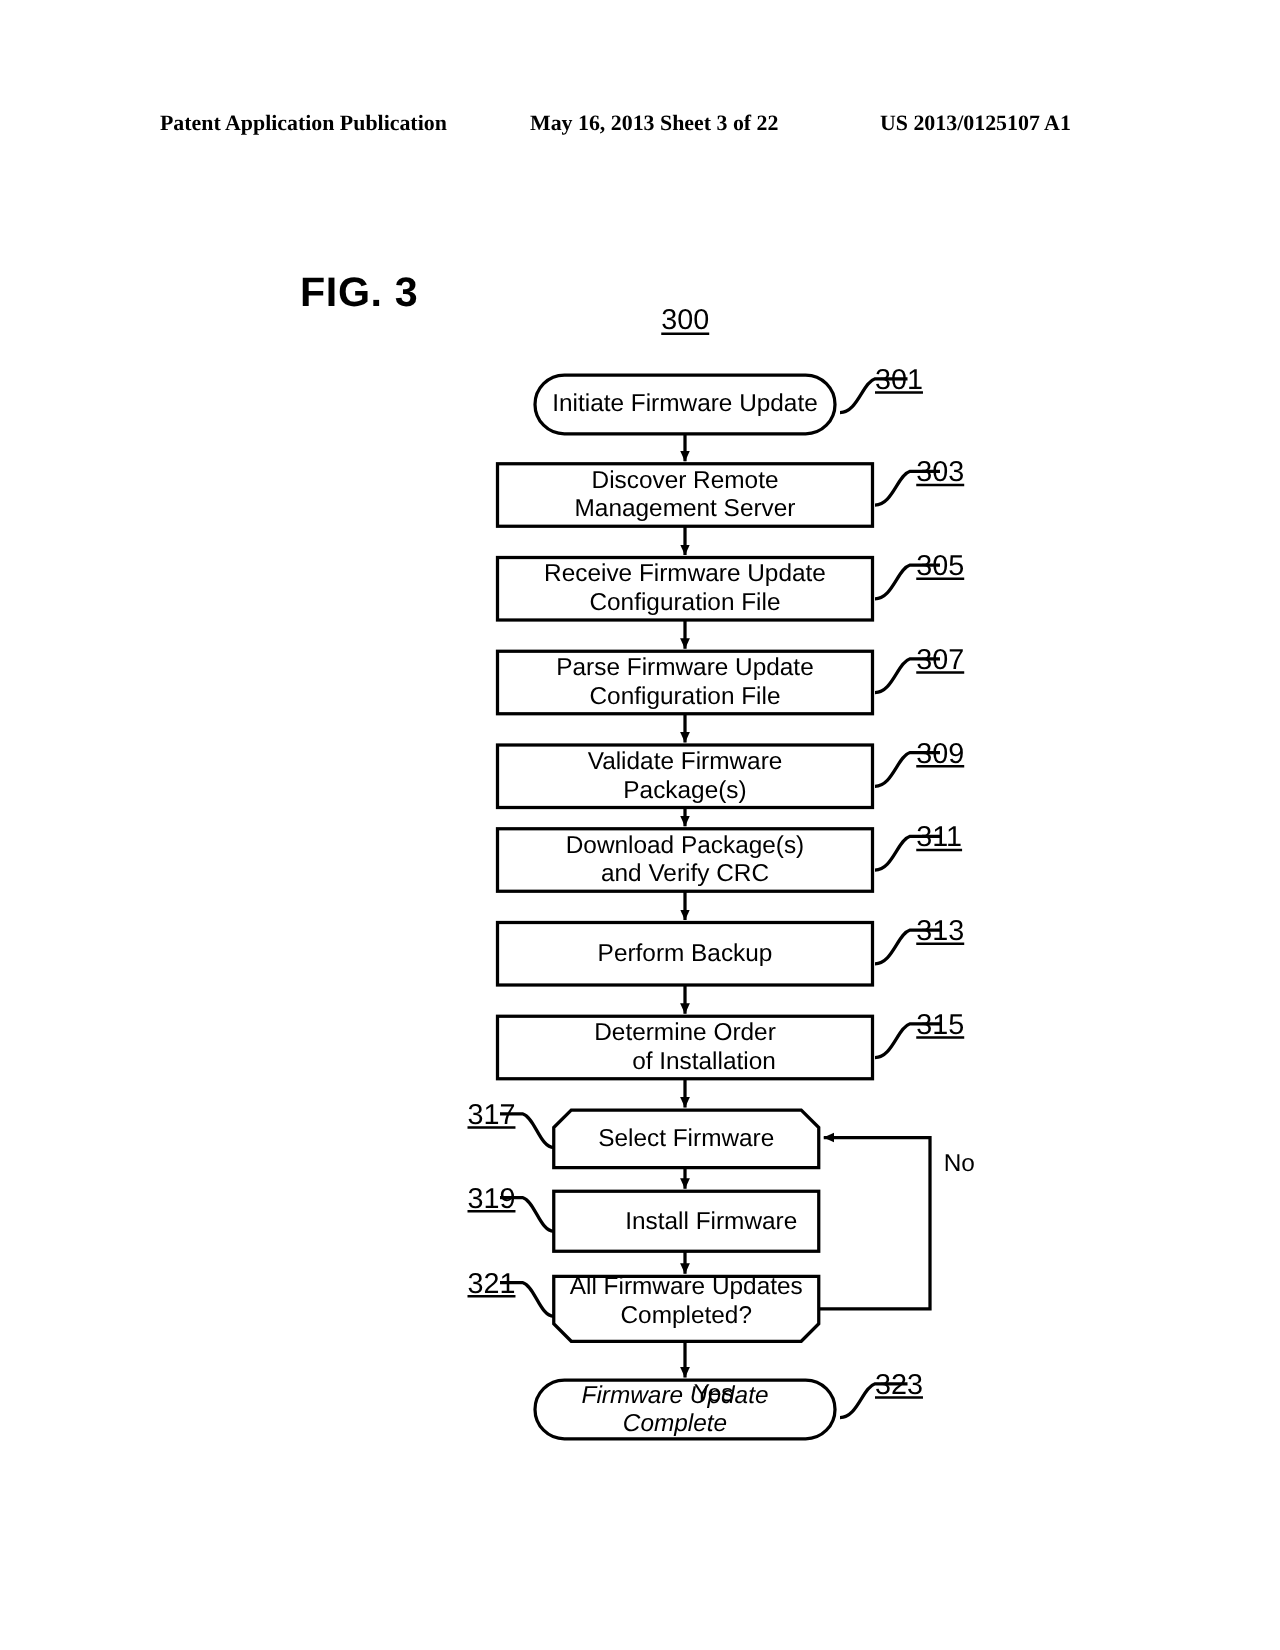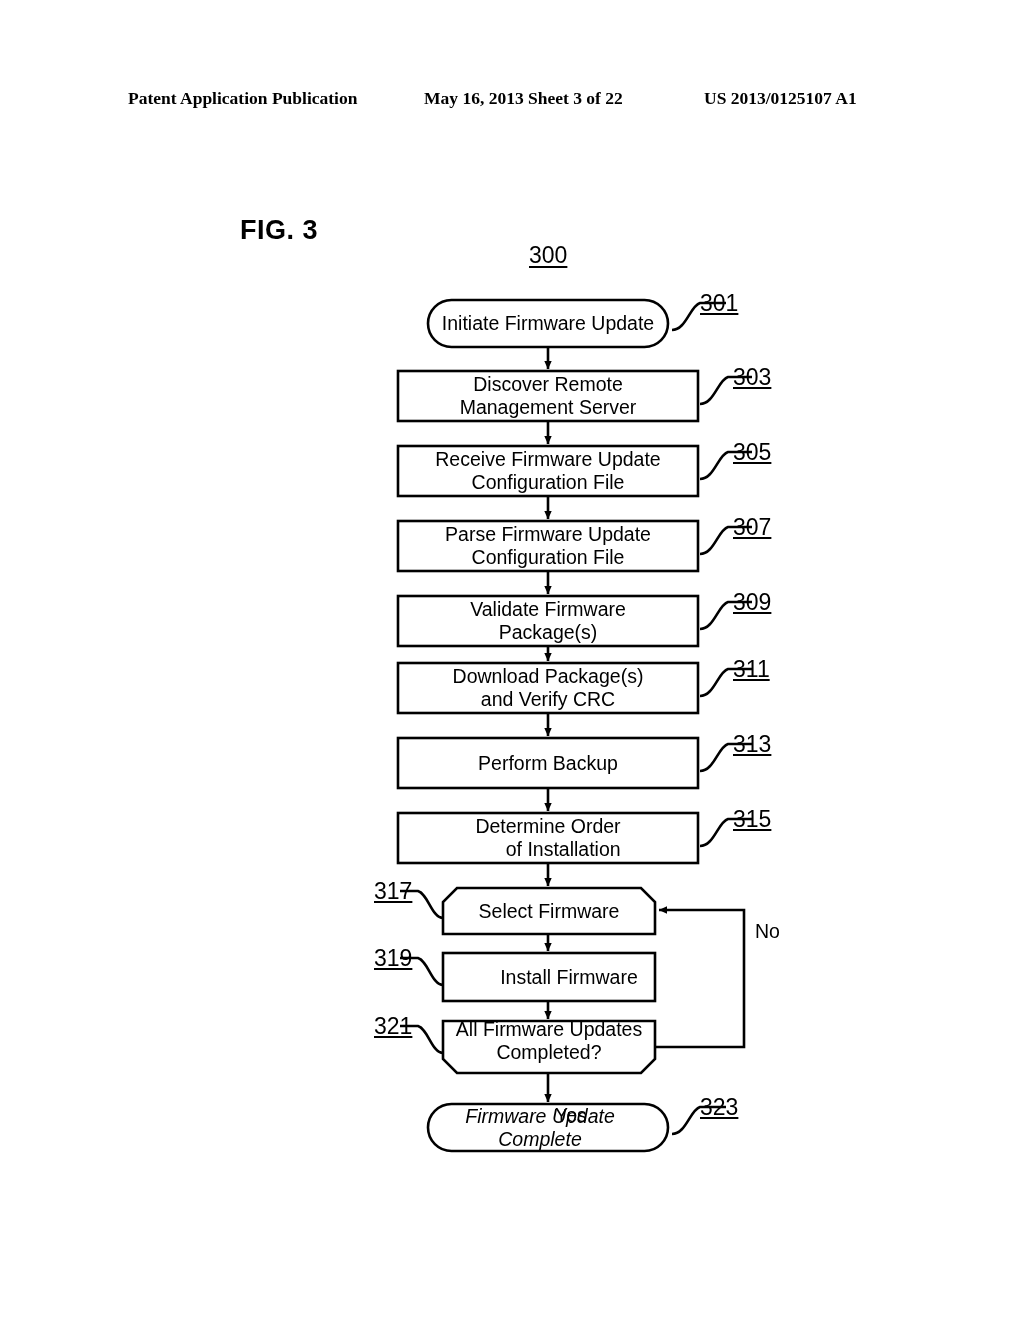--- a/index.html
+++ b/index.html
@@ -8,21 +8,21 @@
 
   #header{position:absolute;top:88px;left:0;width:1024px;
           font-family:"Liberation Serif",serif;font-weight:bold;font-size:17.5px;
           color:#000;white-space:nowrap;}
   #header .h-pub{position:absolute;left:128px;}
   #header .h-date{position:absolute;left:424px;}
   #header .h-num{position:absolute;left:704px;}
 
   #figlabel{position:absolute;left:240px;top:215px;
             font-family:"Liberation Sans",sans-serif;
-            font-weight:bold;font-size:27px;letter-spacing:0.5px;}
+            font-weight:bold;font-size:33px;letter-spacing:0.5px;}
 
   #reflabel300{position:absolute;left:529px;top:242px;
                font-size:23px;text-decoration:underline;
                text-underline-offset:3px;}
 
   #canvas{position:absolute;left:0;top:0;width:1024px;height:1320px;}
 
   .nodetext{position:absolute;font-family:"Liberation Sans",sans-serif;
             font-size:19.5px;line-height:23px;text-align:center;
             color:#000;white-space:pre-line;

